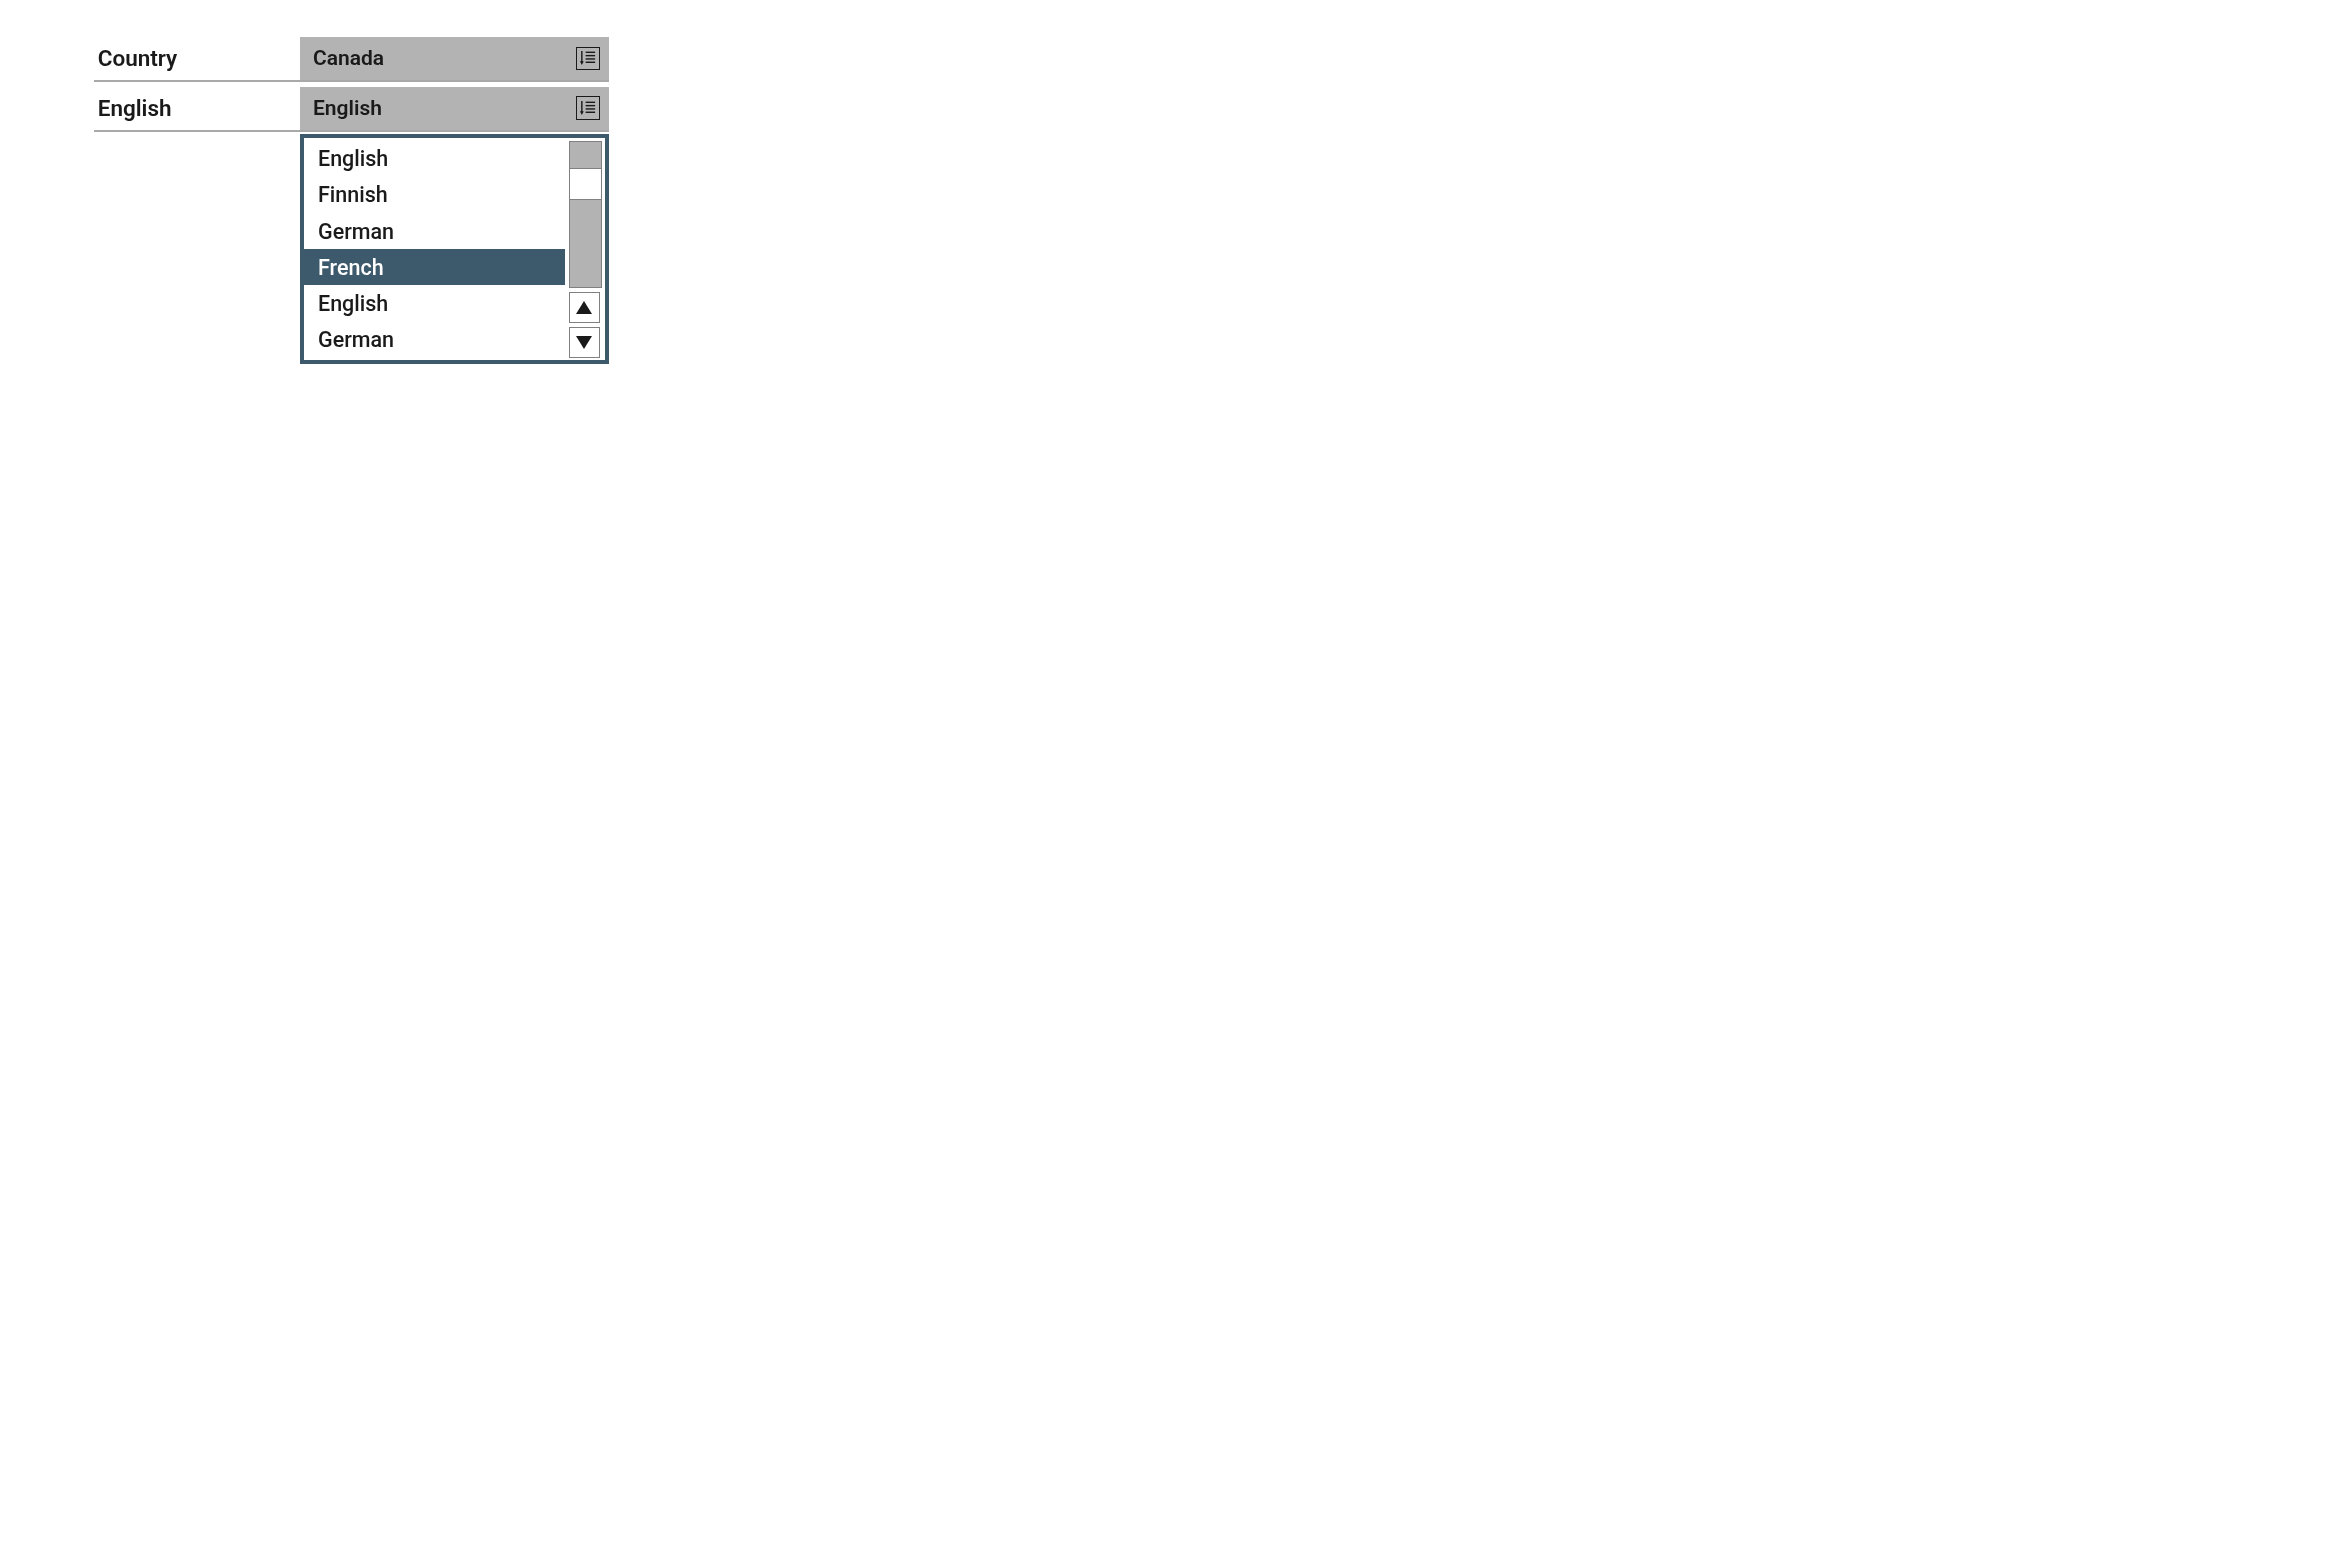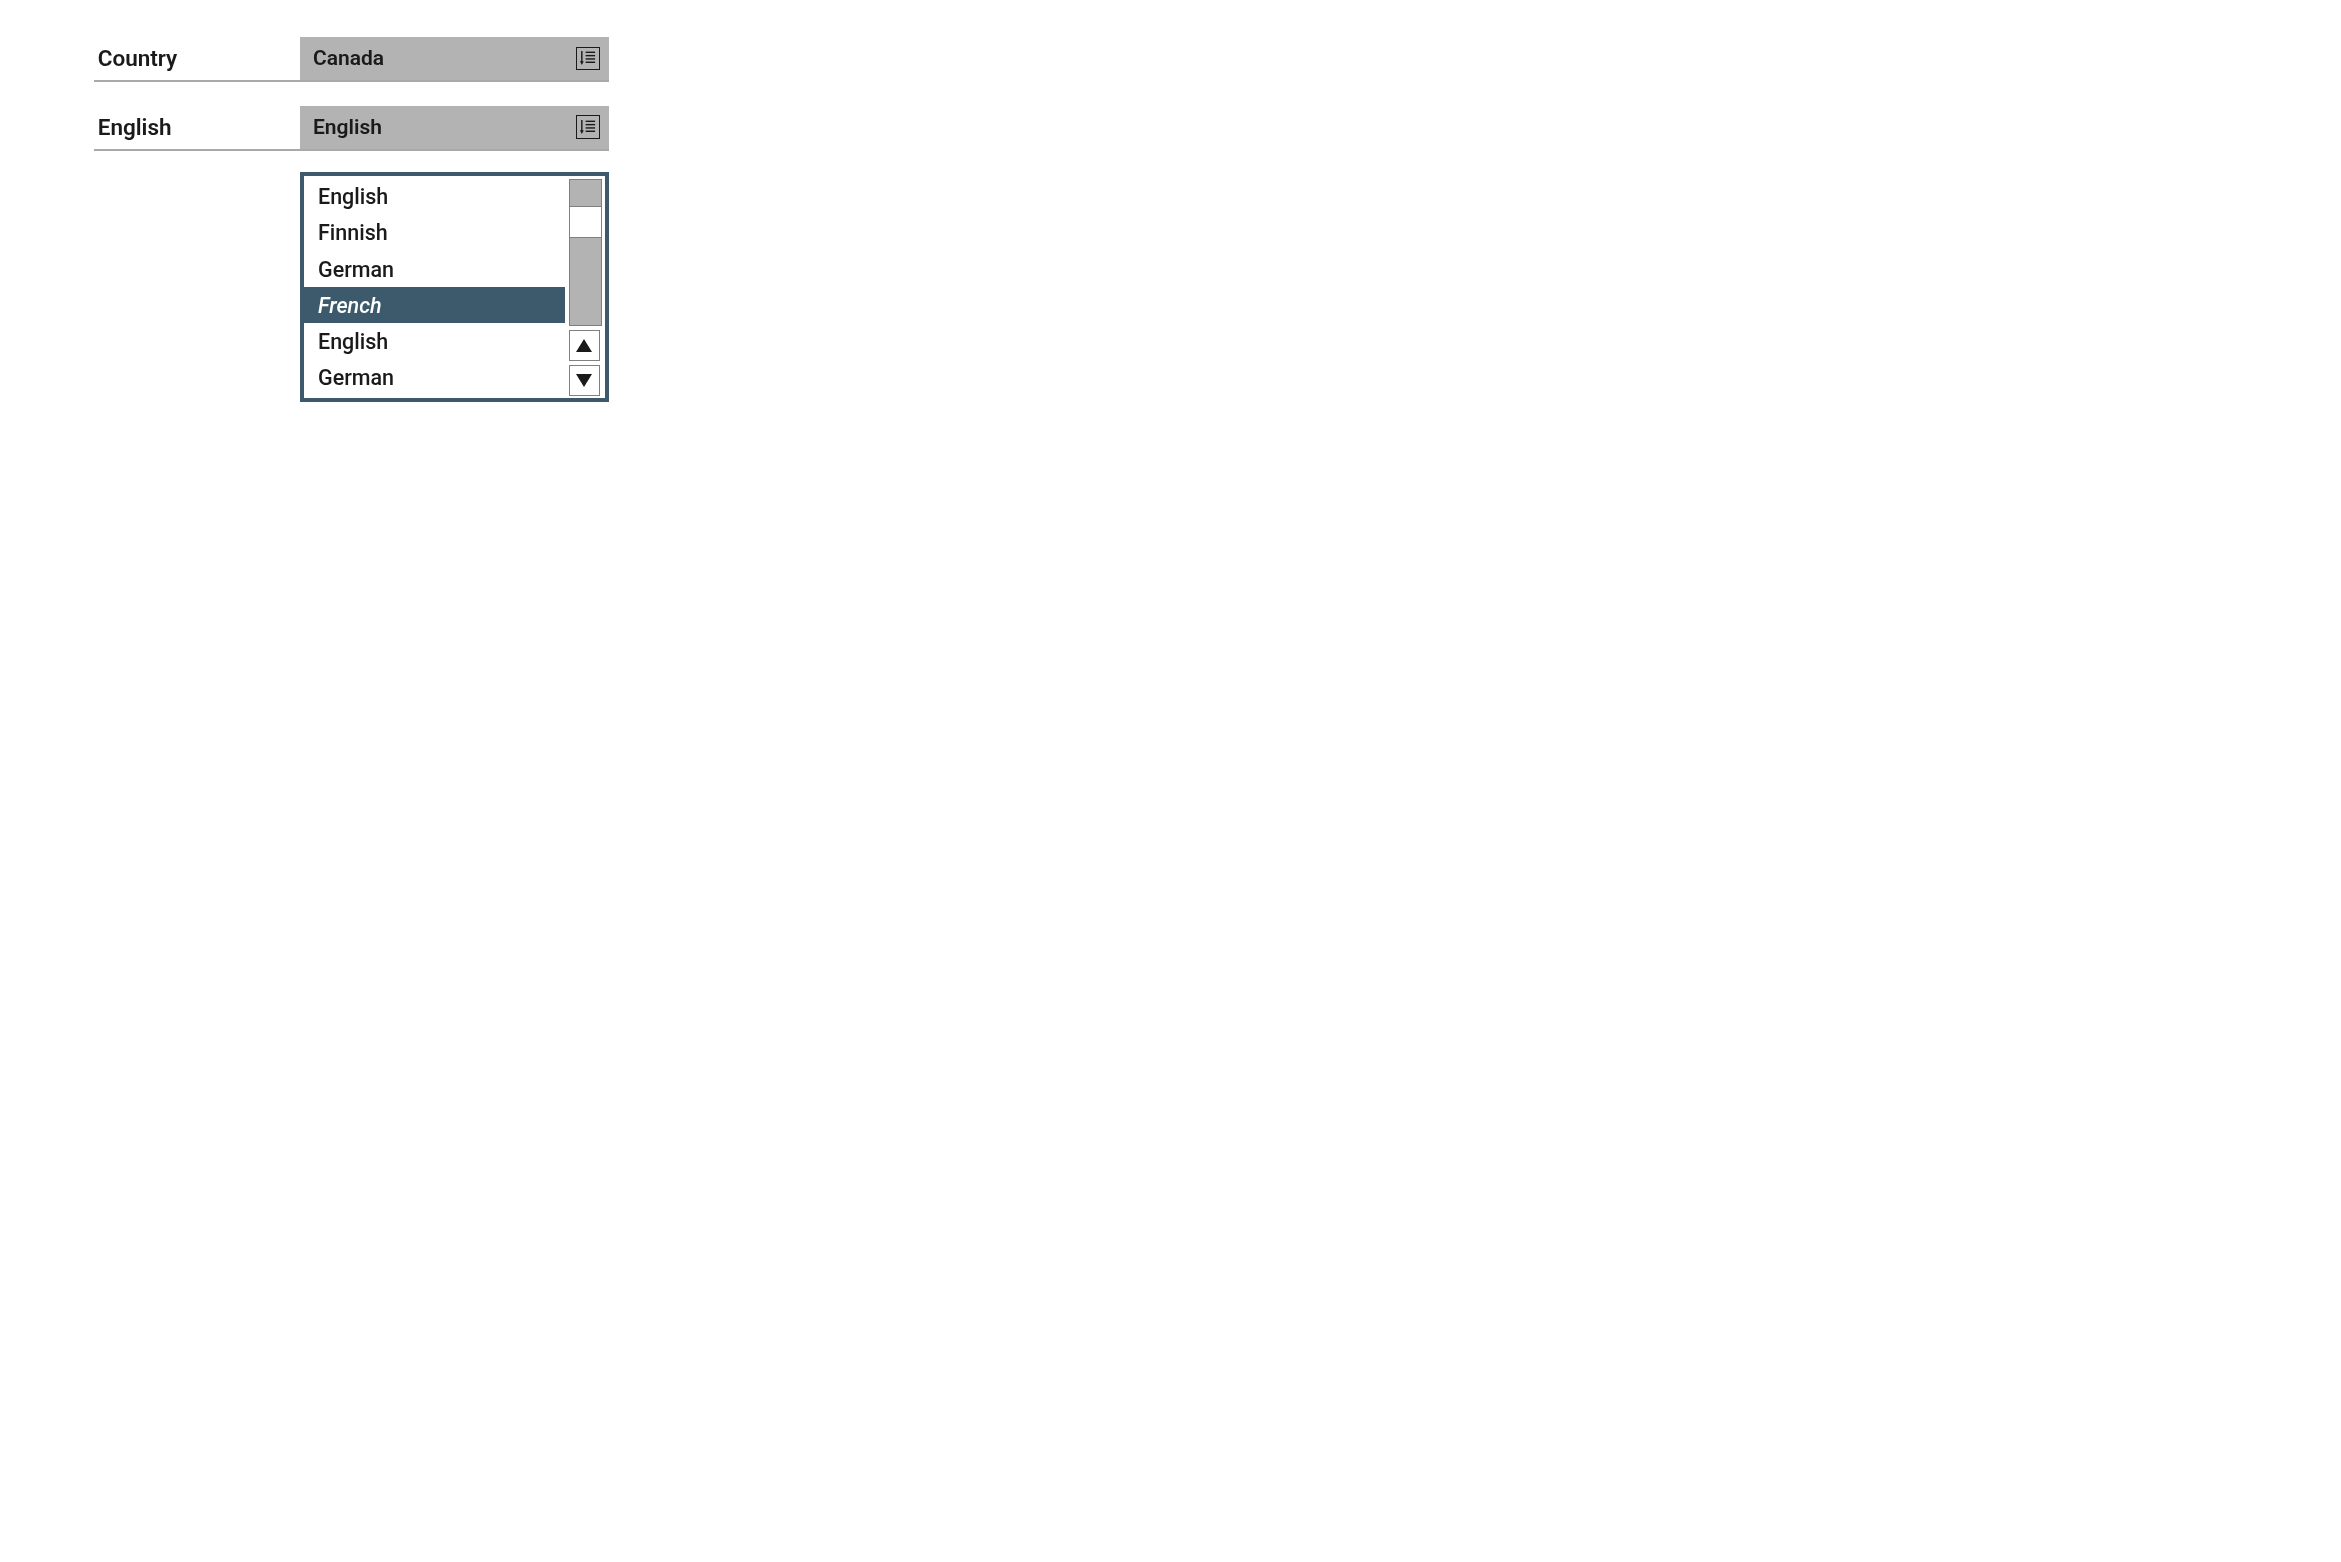--- a/index.html
+++ b/index.html
@@ -11,21 +11,21 @@
       font-family: -apple-system, BlinkMacSystemFont, "Segoe UI", Roboto, Helvetica, Arial, sans-serif;
       background: #ffffff;
       padding: 37px 94px;
     }
     .form-container {
       width: 515px;
     }
     .field-row {
       display: flex;
       align-items: stretch;
-      margin-bottom: 24px;
+      margin-bottom: 5px;
       border-bottom: 2.8px solid #a9a9a9;
     }
     .field-label {
       width: 206px;
       font-size: 22.5px;
       font-weight: 600;
       color: #1a1a1a;
       padding: 8.4px 0 8.4px 3.7px;
       background: #ffffff;
       display: flex;
@@ -72,21 +72,20 @@
     .option-item {
       font-size: 21.5px;
       font-weight: 500;
       color: #1a1a1a;
       padding: 5.6px 0 5.6px 14px;
       cursor: pointer;
     }
     .option-item.highlighted {
       background: #3d5a6c;
       color: #ffffff;
-      font-style: italic;
     }
     .scroll-column {
       width: 37px;
       display: flex;
       flex-direction: column;
       gap: 3.7px;
       padding-left: 3.7px;
     }
     .scroll-track {
       flex: 1;

